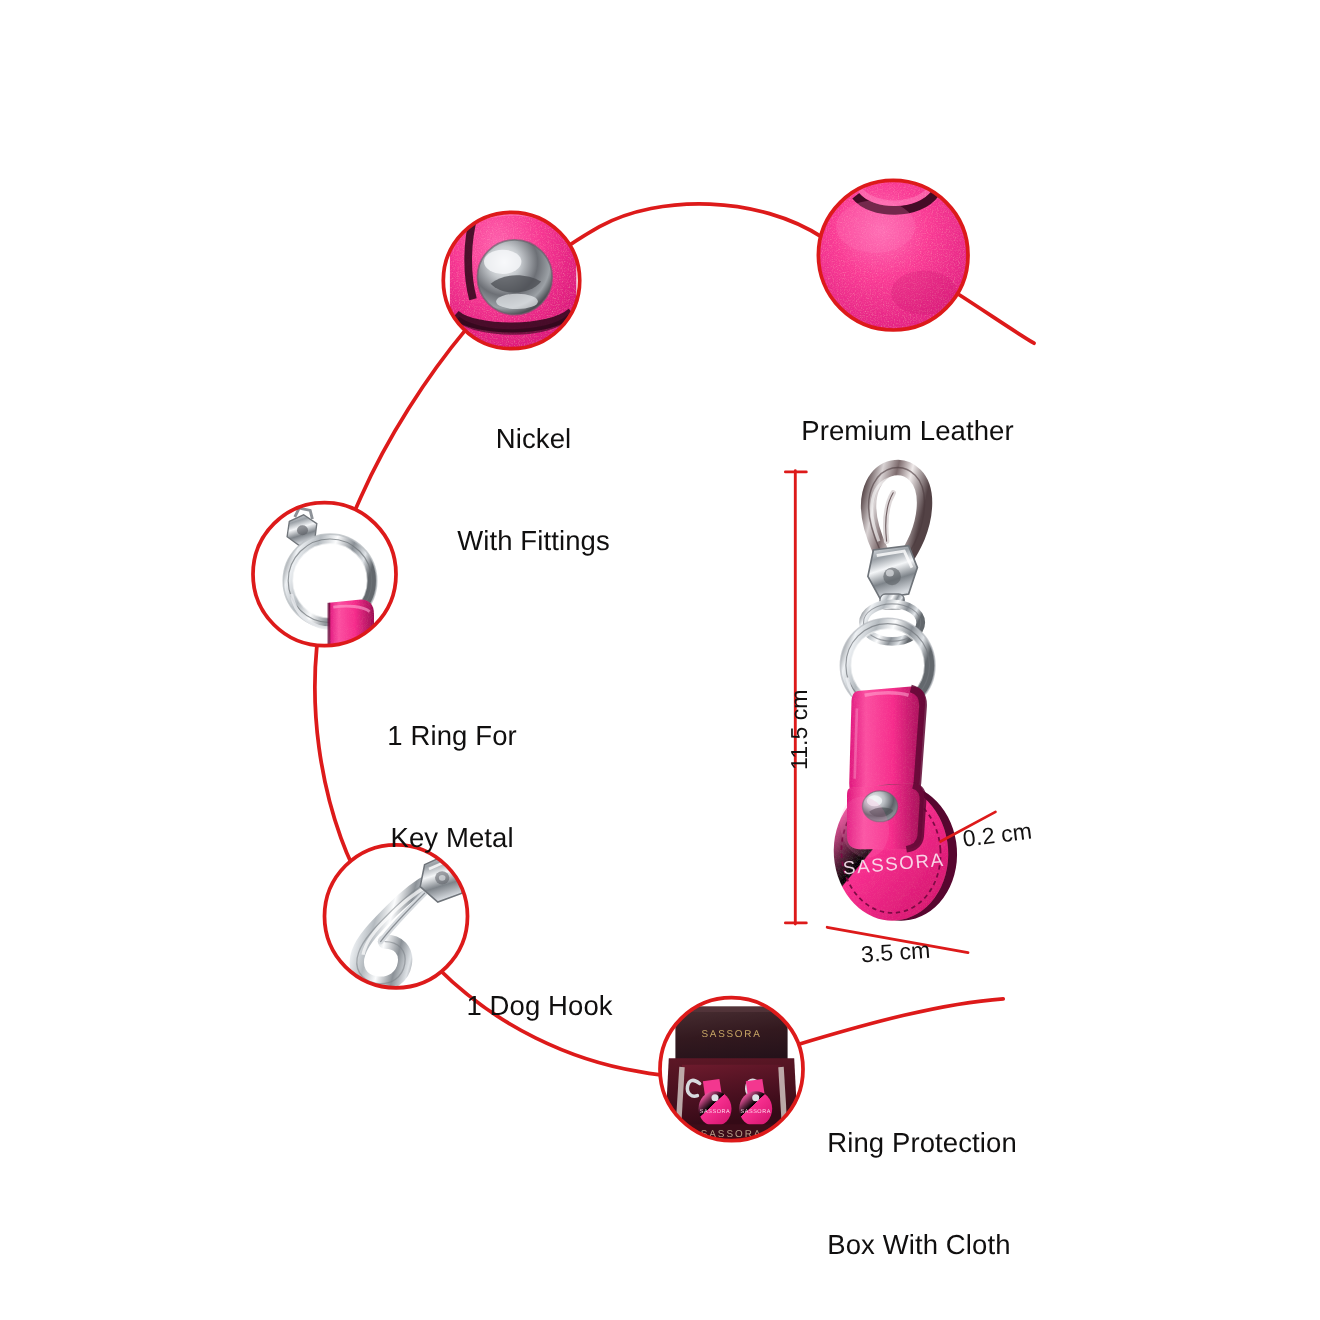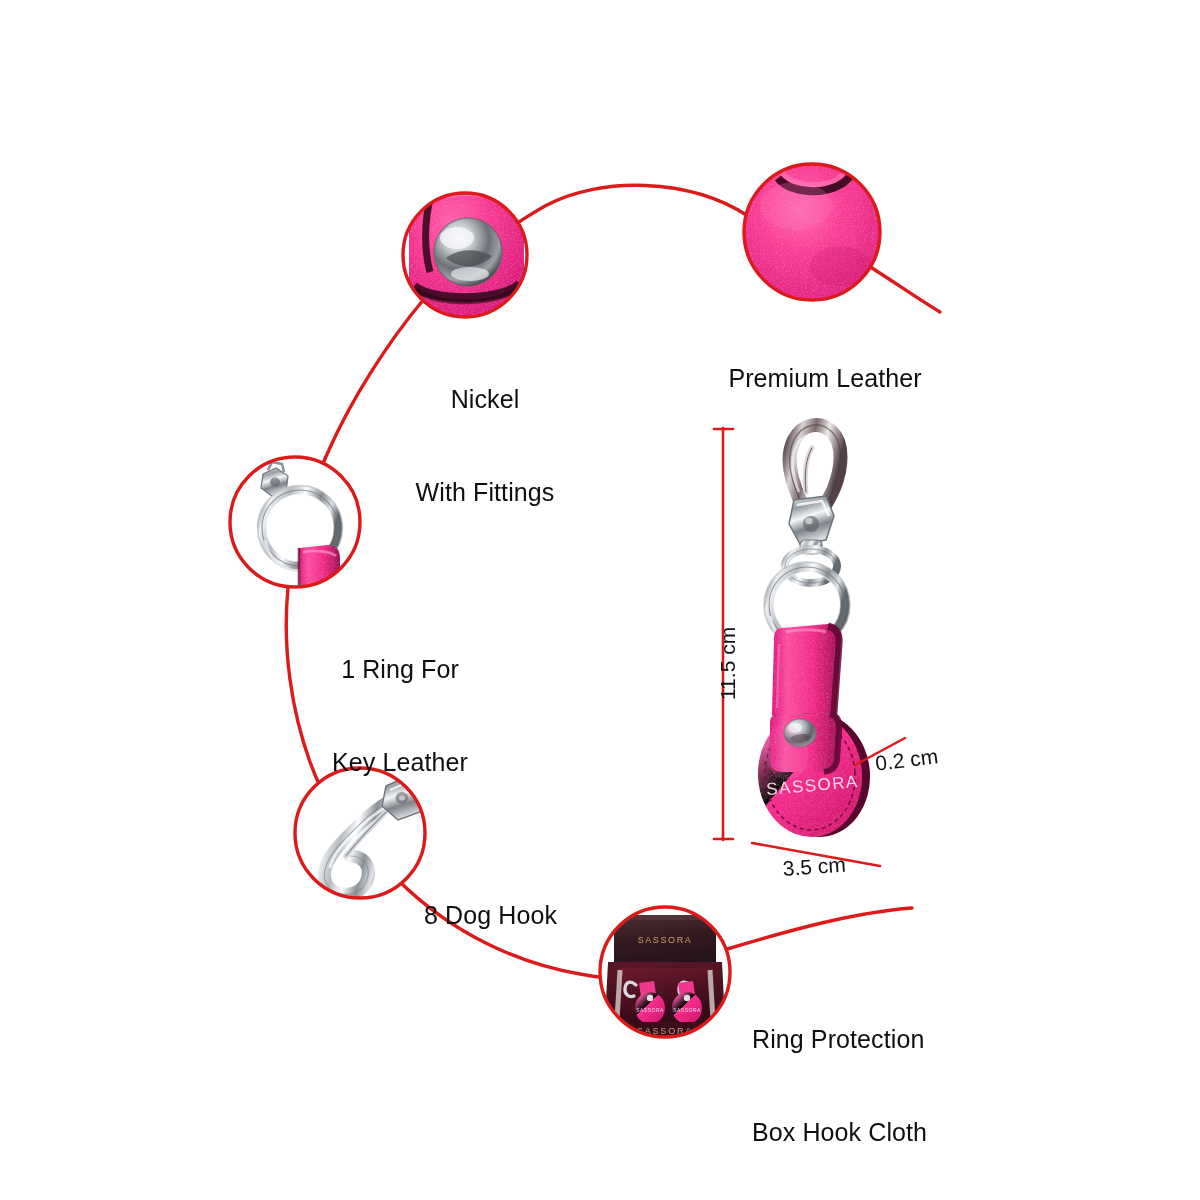--- a/index.html
+++ b/index.html
@@ -382,36 +382,36 @@
       <path d="M752,843 L880,866" stroke-width="2.6"></path>
     </g>
 
   </svg>
 
   <div class="lbl ctr" style="left:485px;top:322px;">
     <div>Nickel</div>
     <div>With Fittings</div>
   </div>
 
-  <div class="lbl ctr" style="left:825px;top:301px;text-align:right;">
+  <div class="lbl ctr" style="left:825px;top:315px;text-align:right;">
     <div>Premium Leather</div>
   </div>
 
-  <div class="lbl ctr" style="left:400px;top:592px;">
+  <div class="lbl ctr" style="left:411px;top:592px;">
     <div>1 Ring For</div>
-    <div>Key Leather</div>
+    <div>Key Metal</div>
   </div>
 
   <div class="lbl" style="left:424px;top:838px;">
-    <div>8 Dog Hook</div>
+    <div>1 Dog Hook</div>
   </div>
 
   <div class="lbl" style="left:752px;top:962px;">
     <div>Ring Protection</div>
-    <div>Box Hook Cloth</div>
+    <div>Box With Cloth</div>
   </div>
 
   <div class="dim" id="dim-height" style="left:716px;top:700px;">11.5 cm</div>
 
   <div class="dim" id="dim-thick" style="left:874px;top:752px;">0.2 cm</div>
 
   <div class="dim" id="dim-width" style="left:782px;top:857px;">3.5 cm</div>
 
 </div>
 

